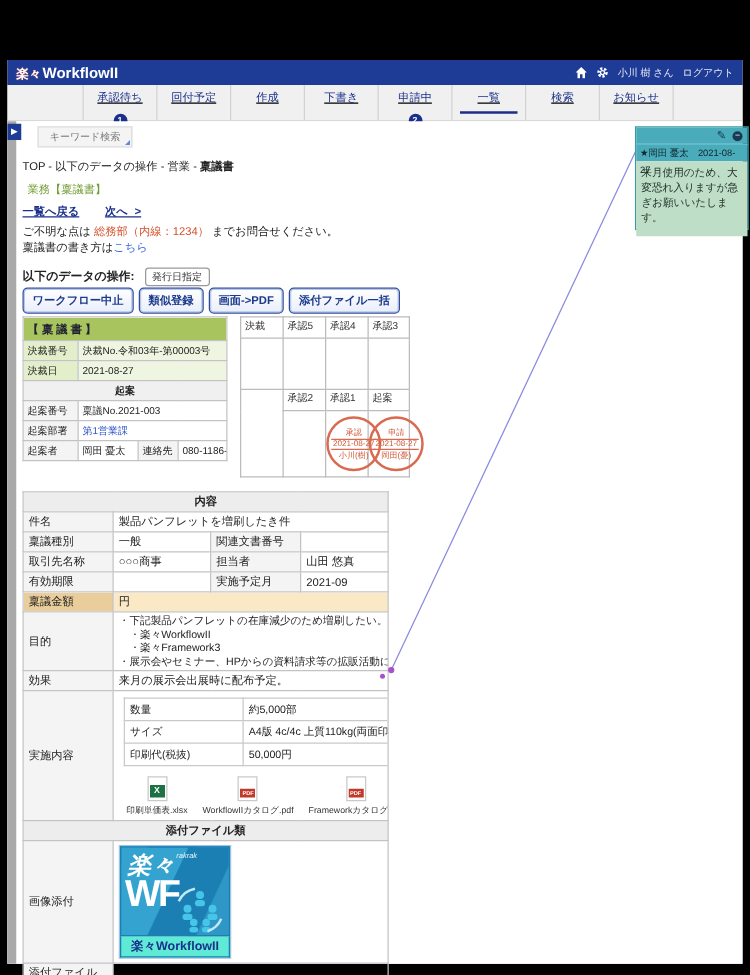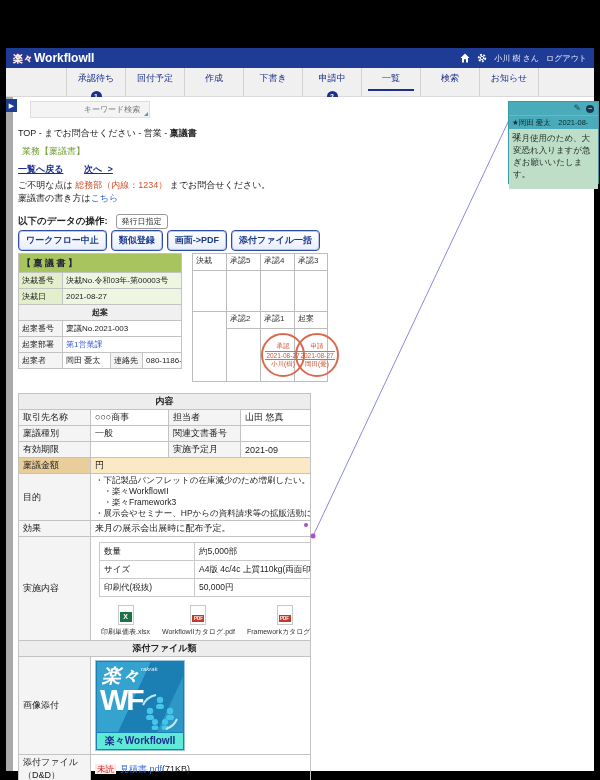--- a/index.html
+++ b/index.html
@@ -13,29 +13,29 @@
   .app-header{height:20px;background:#1e3c96;display:flex;align-items:center;justify-content:space-between;padding:0 7px;flex:0 0 auto;}
   .logo{color:#fff;font-weight:bold;font-size:12px;display:flex;align-items:baseline;cursor:pointer;}
   .logo-pre{font-size:10px;margin-right:1px;text-shadow:0 0 1px #ff6655;}
   .header-right{display:flex;align-items:flex-start;gap:7px;color:#e9eaf5;font-size:8px;}
   .hicon{display:inline-flex;cursor:pointer;}
   .header-user{cursor:pointer;}
   .header-logout{cursor:pointer;}
   
   .tabbar{height:28px;background:#f0f0f0;border-bottom:1px solid #d9d9d9;display:flex;flex:0 0 auto;}
   .tab-spacer{width:60px;border-right:1px solid #d2d2d2;}
-  .tab{width:58px;text-align:center;padding-top:4px;border-right:1px solid #d2d2d2;cursor:pointer;}
+  .tab{width:58px;text-align:center;padding-top:4px;border-right:1px solid #d2d2d2;cursor:pointer;text-decoration:underline;}
   .tab-label{display:block;color:#1b2f8a;font-size:9px;}
   .tab-badge{display:inline-block;min-width:11px;height:11px;line-height:11px;border-radius:6px;background:#1b2f8a;color:#fff;font-size:7px;font-weight:bold;margin-top:2px;}
   .tab-underline{display:block;width:46px;height:2px;background:#1b2f8a;margin:4px auto 0;}
   
   .appbody{position:relative;flex:1;background:#fff;}
   .side-strip{position:absolute;left:0;top:0;width:7px;height:100%;background:#a9a9a9;}
   .side-toggle{position:absolute;left:0;top:2px;width:11px;height:13px;background:#1d3c94;color:#fff;font-size:7px;line-height:13px;text-align:center;cursor:pointer;z-index:2;}
-  .kw-btn{position:absolute;left:24px;top:4px;width:74px;height:15px;background:#f4f4f4;border:1px solid #ddd;color:#777;font-size:8px;line-height:15px;text-align:center;cursor:pointer;padding-left:44px;}
+  .kw-btn{position:absolute;left:24px;top:4px;width:74px;height:15px;background:#f4f4f4;border:1px solid #ddd;color:#777;font-size:8px;line-height:15px;text-align:center;cursor:pointer;}
   .kw-btn::after{content:'';position:absolute;right:1px;bottom:1px;border-style:solid;border-width:0 0 4px 4px;border-color:transparent transparent #5a8fd4 transparent;}
   .crumbs{position:absolute;left:12px;top:30px;font-size:9px;color:#222;}
   .crumbs b{font-weight:bold;}
   .category{position:absolute;left:16px;top:48px;font-size:9px;color:#6f9b30;}
   .navlinks{position:absolute;left:12px;top:66px;font-size:9px;}
   .navlinks a{color:#1b2f8e;font-weight:bold;text-decoration:underline;margin-right:18px;cursor:pointer;font-family:Liberation Mono, monospace;}
   .contact{position:absolute;left:12px;top:82px;font-size:9px;color:#222;}
   .contact .hl{color:#d4502a;}
   .howto{position:absolute;left:12px;top:95px;font-size:9px;color:#222;}
   .howto a{color:#3366dd;cursor:pointer;text-decoration:none;}
@@ -163,21 +163,21 @@
       <div class="tab">
         <span class="tab-label">お知らせ</span>
       </div>
     </div>
 
     <div class="appbody">
       <div class="side-strip"></div>
       <div class="side-toggle">▶</div>
       <div class="kw-btn">キーワード検索</div>
 
-      <div class="crumbs"><span>TOP - までお問合せください - 営業 - </span><b>稟議書</b></div>
+      <div class="crumbs"><span>TOP - 以下のデータの操作 - 営業 - </span><b>稟議書</b></div>
       <div class="category">業務【稟議書】</div>
       <div class="navlinks">
         <a>一覧へ戻る</a>
         <a>次へ &gt;</a>
       </div>
       <div class="contact"><span>ご不明な点は </span><span class="hl">総務部（内線：1234）</span><span> までお問合せください。</span></div>
       <div class="howto"><span>稟議書の書き方は</span><a>こちら</a></div>
 
       <div class="opsrow">
         <span>以下のデータの操作:</span>
@@ -280,30 +280,34 @@
             <col style="width:72px">
             <col style="width:78px">
             <col style="width:72px">
             <col style="width:70px">
           </colgroup>
         <tbody>
             <tr style="height:12px">
               <td colspan="4" class="th">内容</td>
             </tr>
         <tr style="height:16px">
+              <td class="l">件名</td>
+              <td colspan="3">製品パンフレットを増刷したき件</td>
+            </tr>
+        <tr style="height:16px">
+          <td class="l">稟議種別</td>
+              <td>一般</td>
+          <td class="l">関連文書番号</td>
+              <td></td>
+        </tr>
+        <tr style="height:16px">
           <td class="l">取引先名称</td>
               <td>○○○商事</td>
           <td class="l">担当者</td>
               <td>山田 悠真</td>
-        </tr>
-        <tr style="height:16px">
-          <td class="l">稟議種別</td>
-              <td>一般</td>
-          <td class="l">関連文書番号</td>
-              <td></td>
         </tr>
         <tr style="height:16px">
           <td class="l">有効期限</td>
               <td></td>
           <td class="l">実施予定月</td>
               <td>2021-09</td>
         </tr>
         <tr style="height:12px">
               <td class="tan-l">稟議金額</td>
               <td colspan="3" class="tan-v">円</td>

